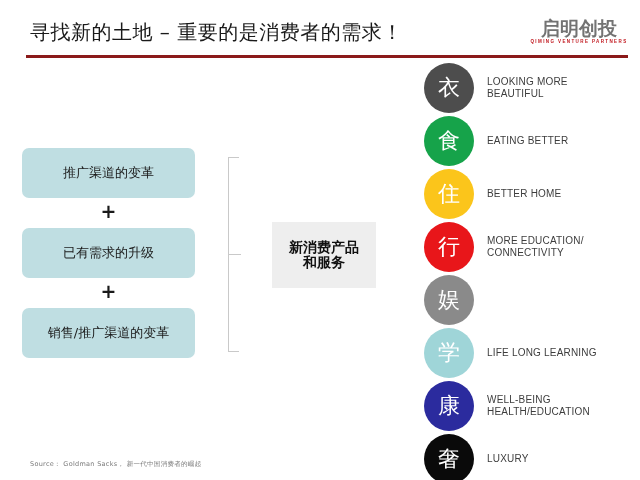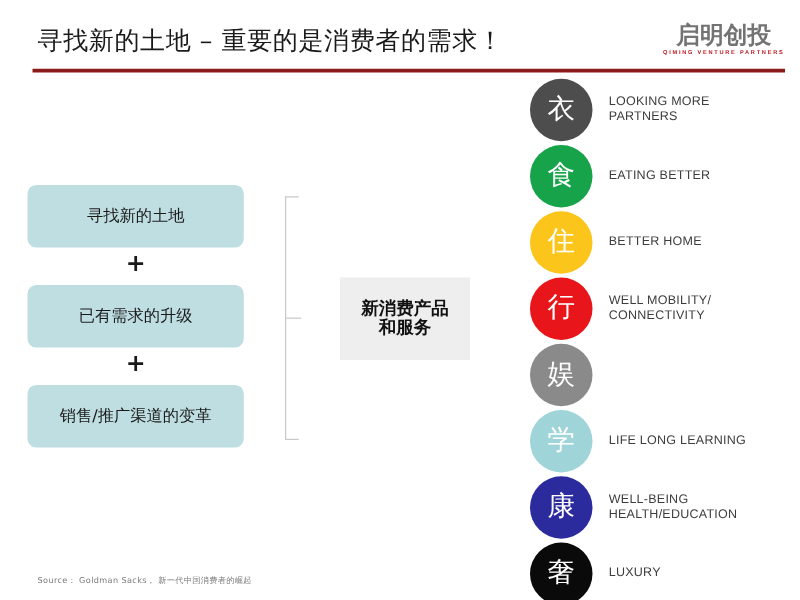--- a/index.html
+++ b/index.html
@@ -192,21 +192,21 @@
   <div id="slide-title">寻找新的土地 – 重要的是消费者的需求！</div>
 
   <div id="logo">
     <div class="logo-cn">启明创投</div>
     <div class="logo-en">QIMING VENTURE PARTNERS</div>
   </div>
 
   <div id="header-rule"></div>
 
   <div class="need-box" id="need-box-0">
-    <span>寻找新的土地</span>
+    <span>推广渠道的变革</span>
   </div>
   <div class="plus-sign" id="plus-0">+</div>
 
   <div class="need-box" id="need-box-1">
     <span>已有需求的升级</span>
   </div>
   <div class="plus-sign" id="plus-1">+</div>
 
   <div class="need-box" id="need-box-2">
     <span>销售/推广渠道的变革</span>
@@ -222,36 +222,36 @@
   <div id="center-box">
     <div class="cb-text">新消费产品
 和服务</div>
   </div>
 
   <div id="circle-list">
 
     <div class="circle-row" style="top:0px;">
       <div class="circle-badge" style="background:#4d4d4d;">衣</div>
       <div class="circle-label">LOOKING MORE
-PARTNERS</div>
+BEAUTIFUL</div>
     </div>
 
     <div class="circle-row" style="top:53px;">
       <div class="circle-badge" style="background:#16a34a;">食</div>
       <div class="circle-label">EATING BETTER</div>
     </div>
 
     <div class="circle-row" style="top:106px;">
       <div class="circle-badge" style="background:#fbc51b;">住</div>
       <div class="circle-label">BETTER HOME</div>
     </div>
 
     <div class="circle-row" style="top:159px;">
       <div class="circle-badge" style="background:#e8161a;">行</div>
-      <div class="circle-label">WELL MOBILITY/
+      <div class="circle-label">MORE EDUCATION/
 CONNECTIVITY</div>
     </div>
 
     <div class="circle-row" style="top:212px;">
       <div class="circle-badge" style="background:#8a8a8a;">娱</div>
     </div>
 
     <div class="circle-row" style="top:265px;">
       <div class="circle-badge" style="background:#9fd5d8;">学</div>
       <div class="circle-label">LIFE LONG LEARNING</div>

